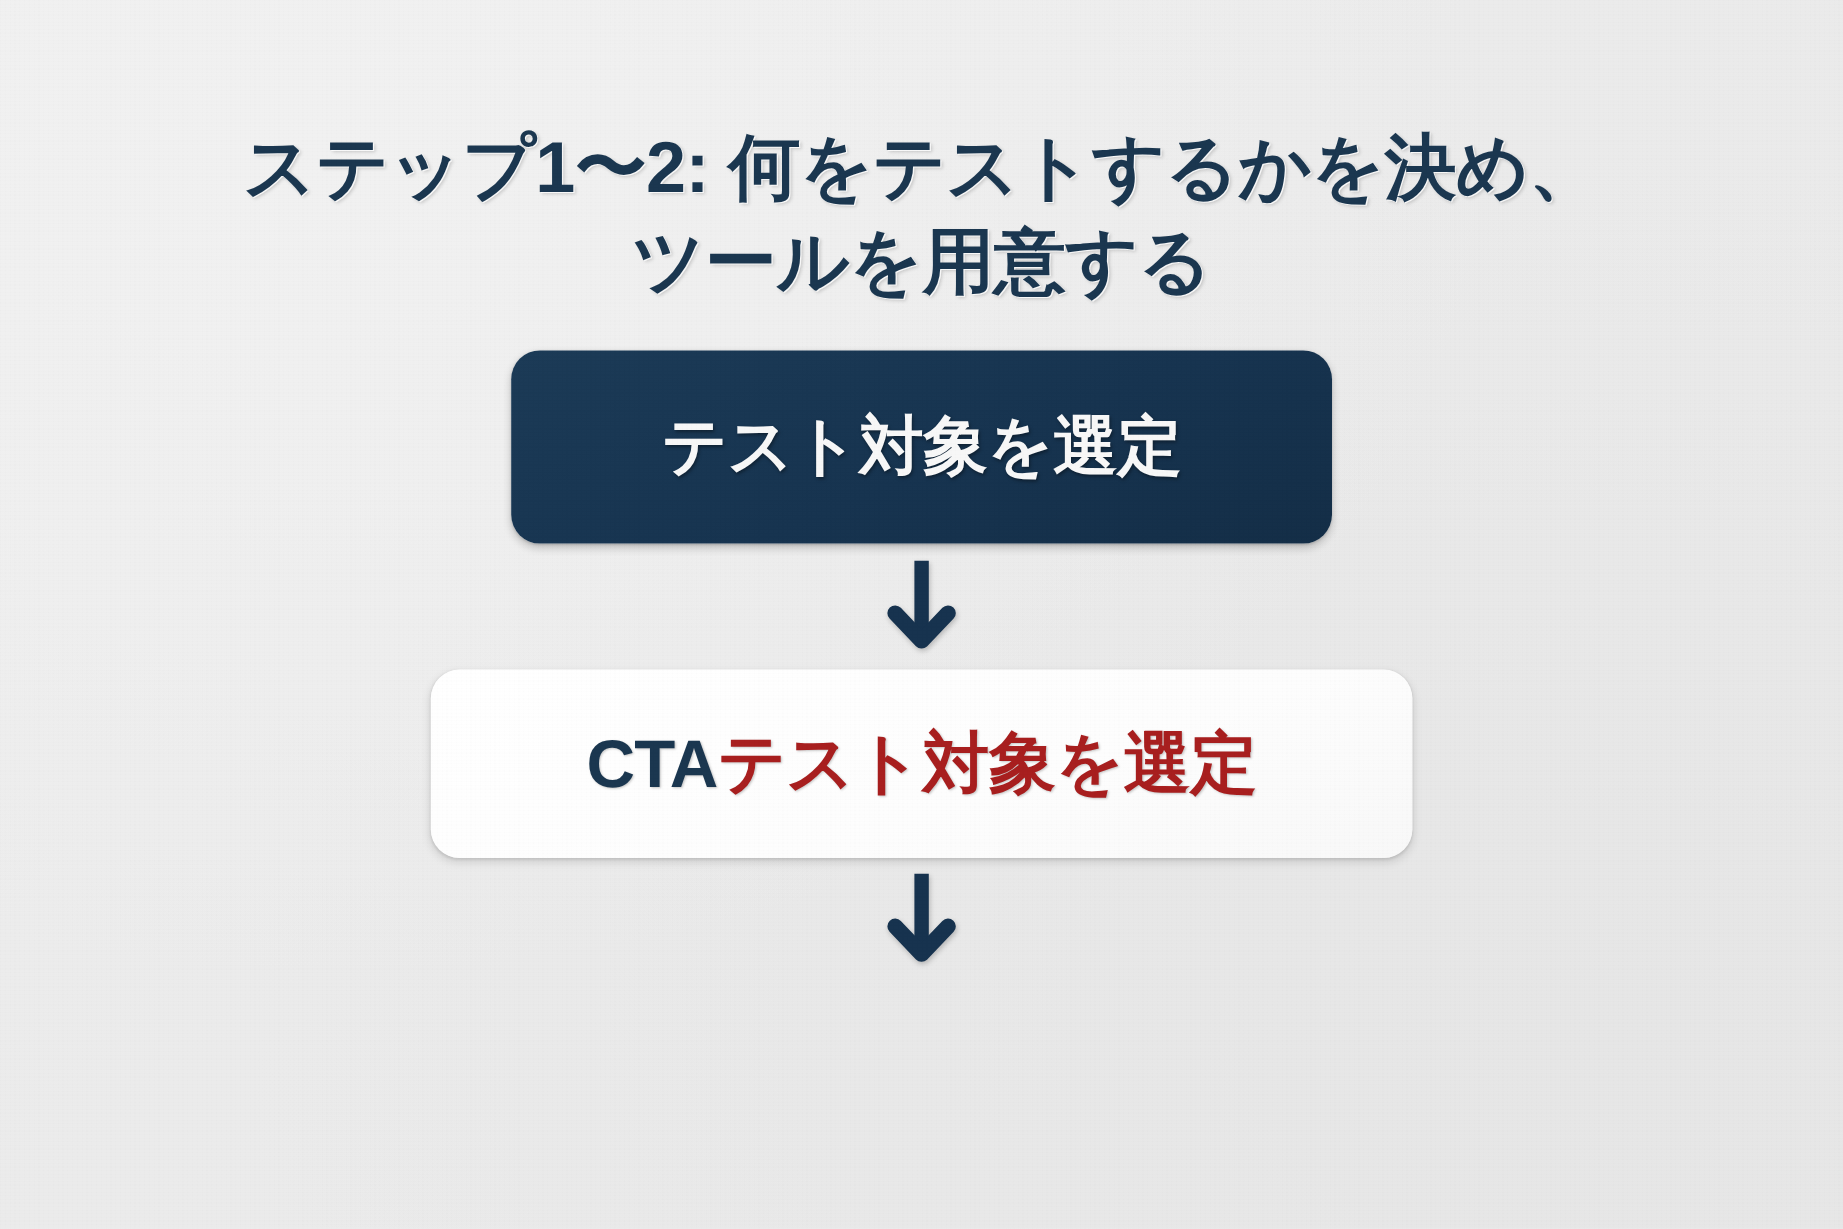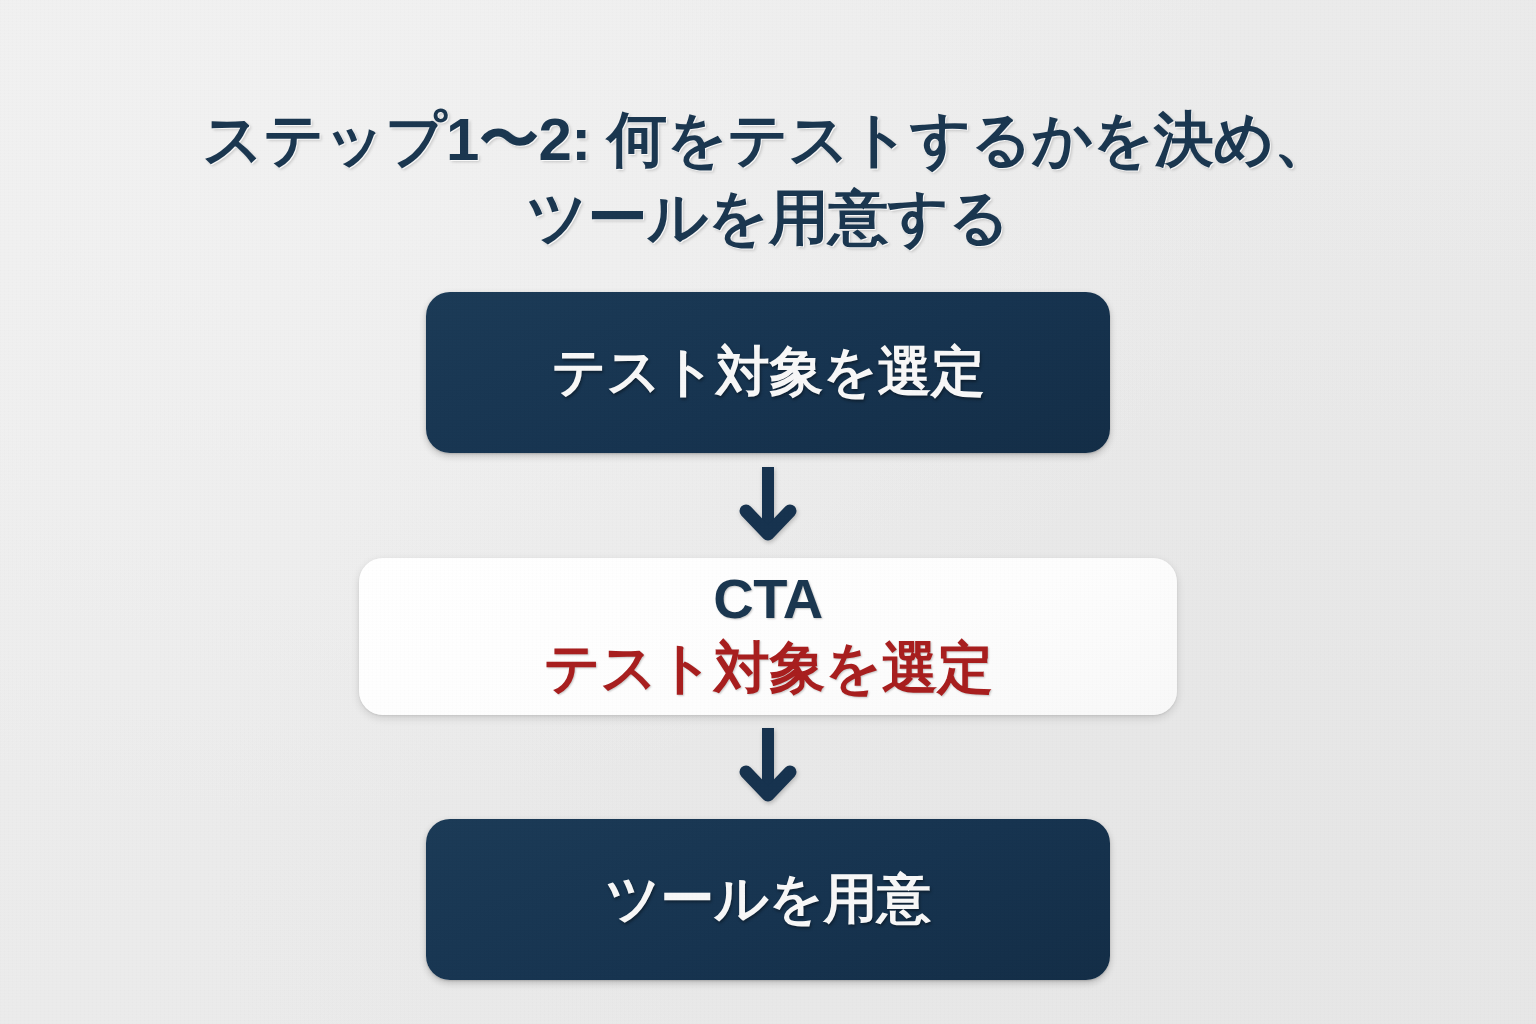--- a/index.html
+++ b/index.html
@@ -85,21 +85,20 @@
     box-shadow: 0 3px 7px rgba(0,0,0,.20), 0 1px 2px rgba(0,0,0,.14);
     text-shadow: 1px 2px 3px rgba(0,0,0,.38);
   }
 
   .node-light {
     width: 818px;
     height: 157px;
     background: linear-gradient(160deg, #ffffff 0%, #fdfdfd 60%, #f8f8f8 100%);
     font-size: 56px;
     box-shadow: 0 3px 8px rgba(0,0,0,.13), 0 1px 2px rgba(0,0,0,.08);
-    flex-direction: column;
   }
   .seg-navy {
     color: #1b3750;
     text-shadow: 1px 1px 2px rgba(0,0,0,.22);
   }
   .seg-red {
     color: #a81f1f;
     text-shadow: 1px 1px 2px rgba(0,0,0,.22);
   }
 
@@ -135,18 +134,15 @@
     <div class="node node-light">
       <span class="seg-navy">CTA</span>
         <span class="seg-red">テスト対象を選定</span>
     </div>
 
     <svg class="arrow arrow-gap-2" viewBox="0 0 60 80">
       <line x1="30" y1="0" x2="30" y2="62" stroke="#17334f" stroke-width="12" stroke-linecap="butt"></line>
       <polyline points="8,44 30,67 52,44" fill="none" stroke="#17334f" stroke-width="13" stroke-linecap="round" stroke-linejoin="round"></polyline>
     </svg>
 
-    <div class="node node-dark">
-      <span>ツールを用意</span>
-    </div>
 
   </div>
 </div>
 
 </body></html>

